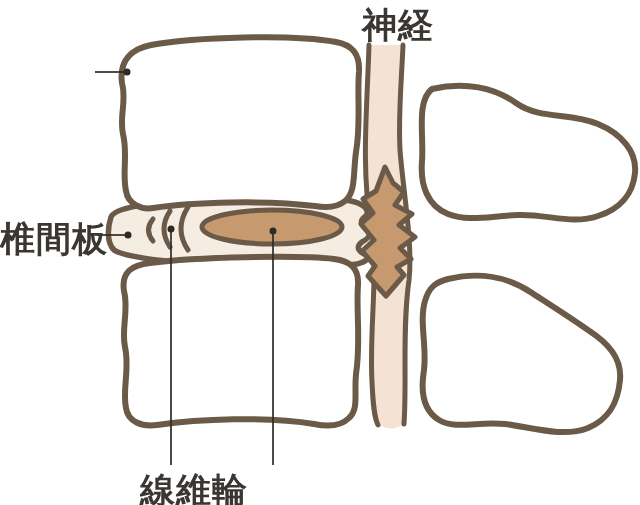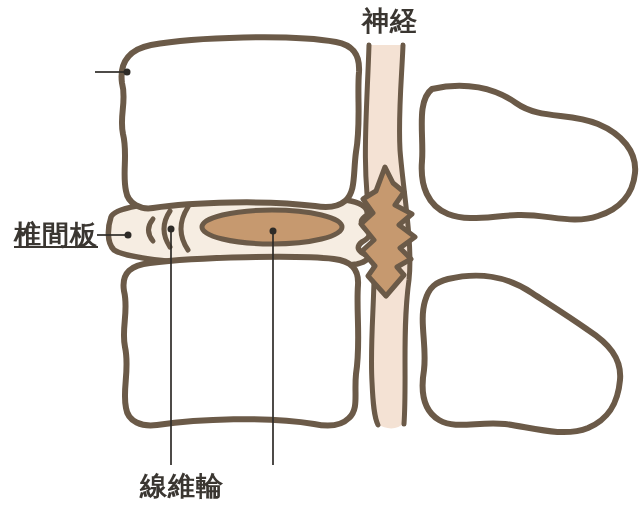--- a/index.html
+++ b/index.html
@@ -10,29 +10,29 @@
     overflow:hidden;
   }
   .canvas{
     position:relative;
     width:640px;height:505px;
     background:#ffffff;
   }
   .canvas svg{position:absolute;left:0;top:0;}
   .diagram-label{
     position:absolute;
-    font-size:27px;
+    font-size:35px;
     font-weight:600;
     color:#3a3631;
     letter-spacing:1px;
     white-space:nowrap;
     line-height:1.1;
   }
   .lbl-vertebra{left:28px;top:57px;}
-  .lbl-disc{left:14px;top:220px;text-decoration:underline;}
+  .lbl-disc{left:0;top:220px;}
   .lbl-nerve{left:362px;top:6px;}
   .lbl-annulus{left:140px;top:471px;}
   .lbl-nucleus{left:244px;top:471px;}
 </style>
 </head>
 <body>
 
 <div class="canvas">
 
   <svg width="640" height="505" viewBox="0 0 640 505">

